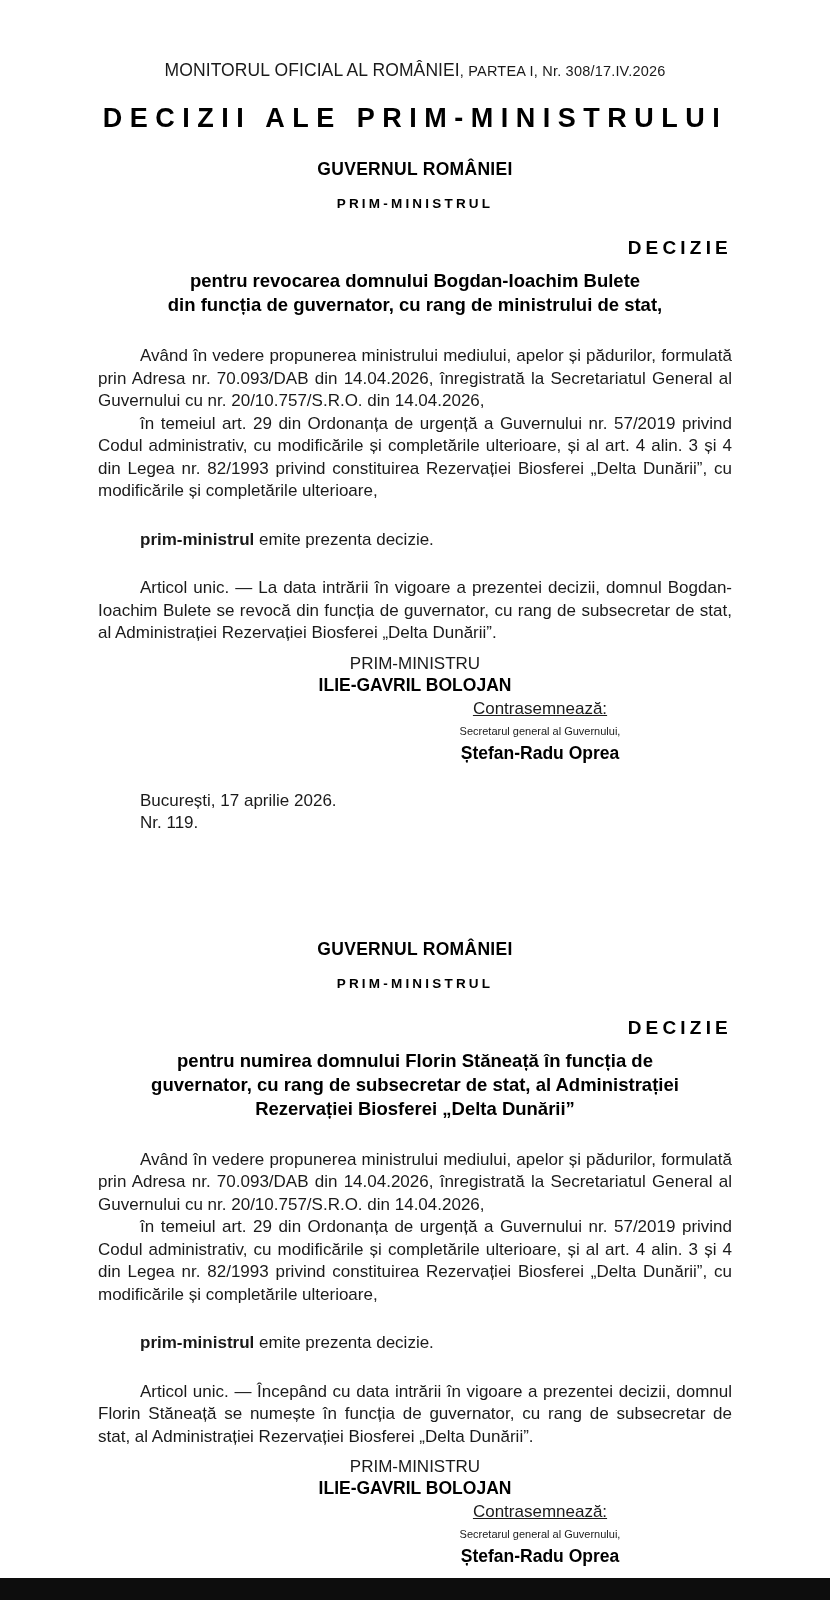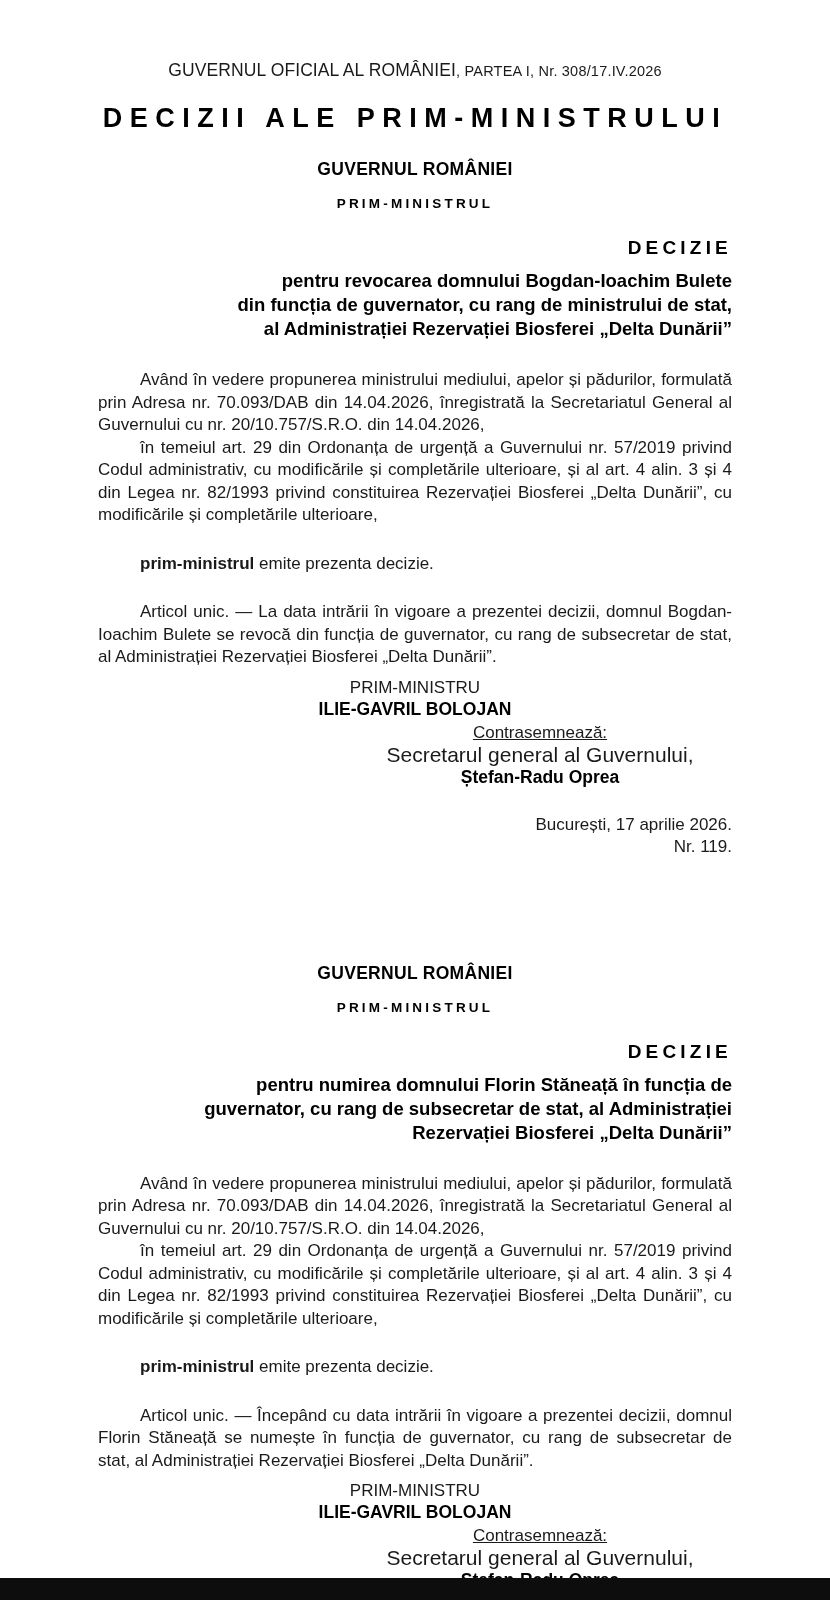--- a/index.html
+++ b/index.html
@@ -62,21 +62,21 @@
   }
   .decizie-word {
     text-align: right;
     font-weight: bold;
     font-size: 19px;
     letter-spacing: 4.2px;
     margin-top: 26px;
     color: #000000;
   }
   .decizie-subtitle {
-    text-align: right;
+    text-align: center;
     font-weight: bold;
     font-size: 18.5px;
     line-height: 24px;
     margin-top: 10px;
     color: #000000;
   }
   .body-block {
     margin-top: 28px;
     font-size: 17px;
     line-height: 22.5px;
@@ -113,72 +113,70 @@
     text-align: center;
     margin-left: 250px;
   }
   .counter-label {
     font-size: 17px;
     text-decoration: underline;
     color: #1a1a1a;
     line-height: 22px;
   }
   .counter-role {
-    font-size: 21px;
+    font-size: 11px;
     color: #1a1a1a;
     line-height: 22px;
   }
   .counter-name {
     font-size: 17.5px;
     font-weight: bold;
     color: #000000;
     line-height: 22px;
   }
   .place-date {
     margin-top: 26px;
     font-size: 17px;
     line-height: 22px;
     color: #1a1a1a;
     margin-left: 42px;
-    text-align: right;
   }
   .spacer-between {
     height: 80px;
   }
   .bottom-bar {
     position: absolute;
     left: 0;
     right: 0;
     bottom: 0;
     height: 22px;
     background: #0d0d0d;
   }
   .b { font-weight: bold; }
 </style>
 </head>
 <body>
 
 <div class="page">
 
   <div class="running-head">
-    <span>GUVERNUL OFICIAL AL ROMÂNIEI</span><span class="small">, PARTEA I, Nr. 308/17.IV.2026</span>
+    <span>MONITORUL OFICIAL AL ROMÂNIEI</span><span class="small">, PARTEA I, Nr. 308/17.IV.2026</span>
   </div>
 
   <div class="section-banner">DECIZII ALE PRIM-MINISTRULUI</div>
 
   <div>
 
     <div class="gov-title">GUVERNUL ROMÂNIEI</div>
     <div class="pm-title">PRIM-MINISTRUL</div>
     <div class="decizie-word">DECIZIE</div>
 
     <div class="decizie-subtitle">
       <div>pentru revocarea domnului Bogdan-Ioachim Bulete</div>
       <div>din funcția de guvernator, cu rang de ministrului de stat,</div>
-      <div>al Administrației Rezervației Biosferei „Delta Dunării”</div>
     </div>
 
     <div class="body-block">
       <p>Având în vedere propunerea ministrului mediului, apelor și pădurilor, formulată prin Adresa nr. 70.093/DAB din 14.04.2026, înregistrată la Secretariatul General al Guvernului cu nr. 20/10.757/S.R.O. din 14.04.2026,</p>
       <p>în temeiul art. 29 din Ordonanța de urgență a Guvernului nr. 57/2019 privind Codul administrativ, cu modificările și completările ulterioare, și al art. 4 alin. 3 și 4 din Legea nr. 82/1993 privind constituirea Rezervației Biosferei „Delta Dunării”, cu modificările și completările ulterioare,</p>
     </div>
 
     <div class="body-block para-gap">
       <p class="no-justify"><span class="b">prim-ministrul</span><span> emite prezenta decizie.</span></p>
     </div>

